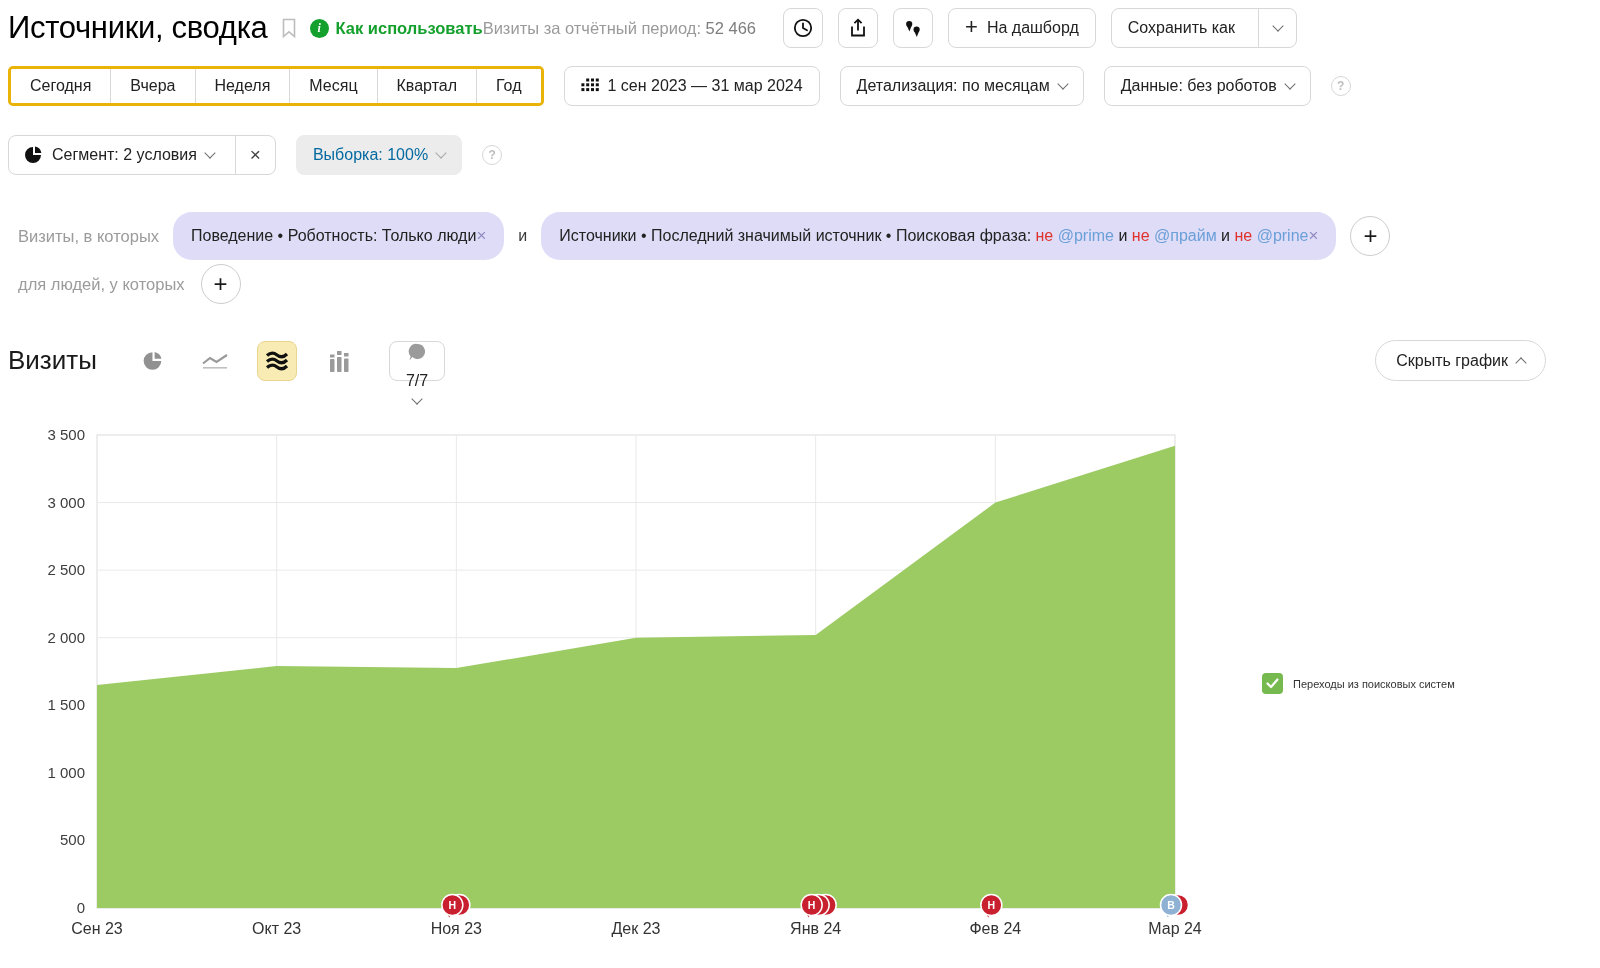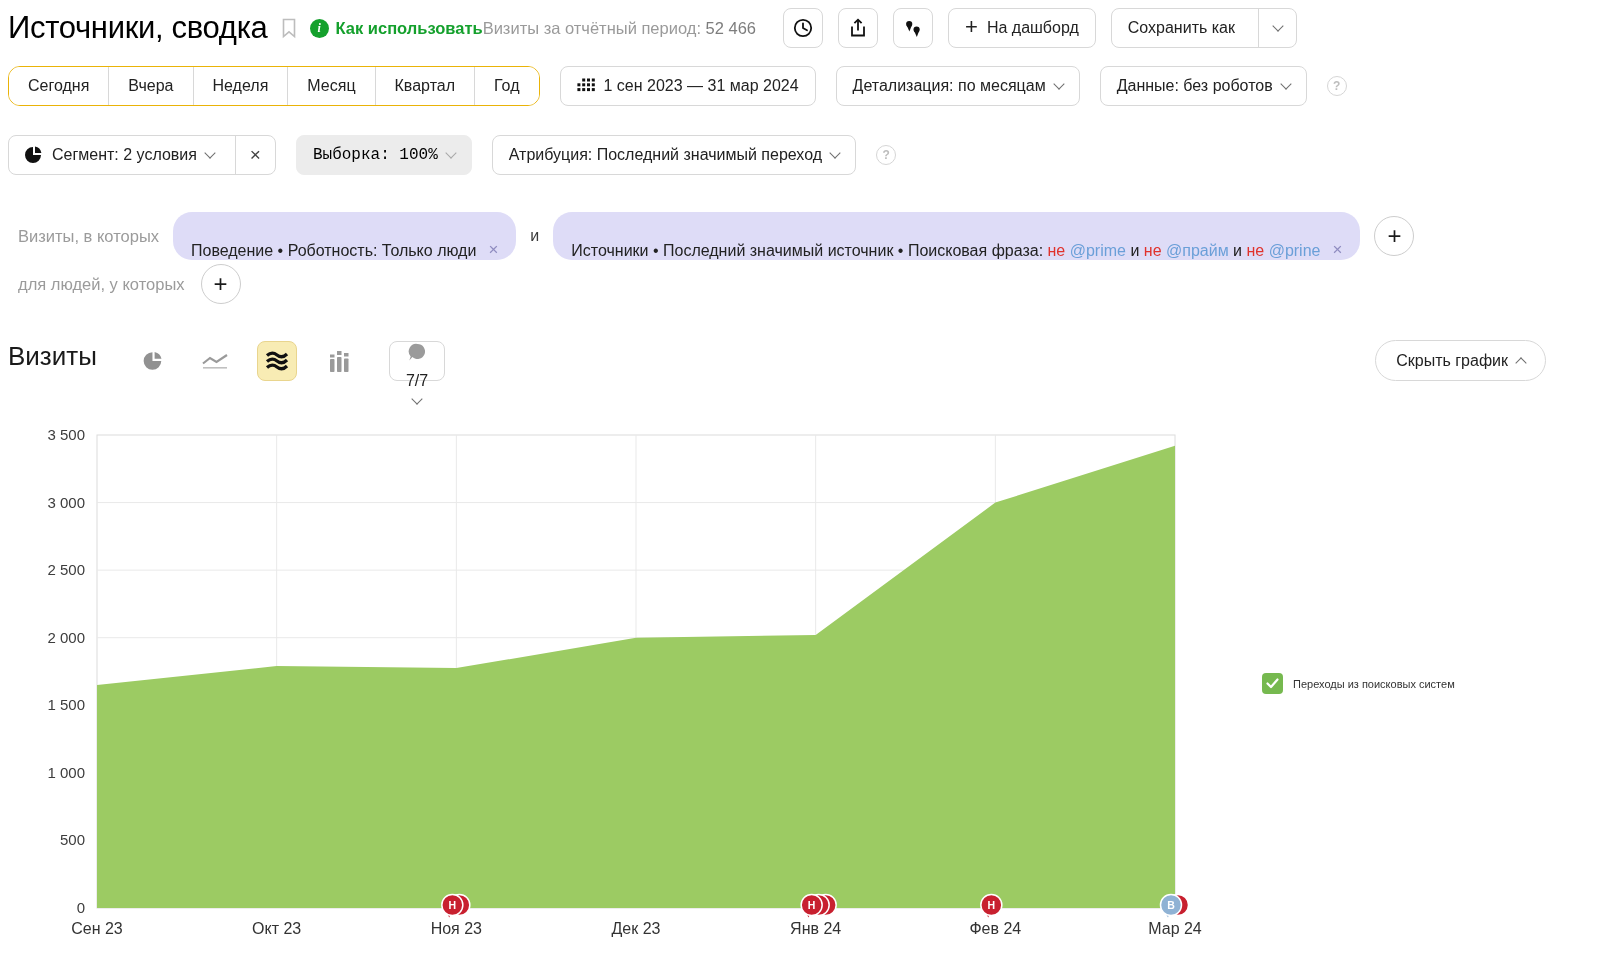--- a/index.html
+++ b/index.html
@@ -42,46 +42,46 @@
   .howto-label { color:#14a02c; font-weight:bold; font-size:16.5px; }
   .header-right { display:flex; align-items:center; gap:15px; }
   .visits-summary { color:#9a9a9a; font-size:16.5px; margin-right:12px; }
   .visits-summary b { color:#7d7d7d; font-weight:400; }
   .save-split { padding-right:0; }
   .save-split .split-chev { display:flex; align-items:center; justify-content:center;
        align-self:stretch; width:38px; border-left:1px solid #d8d8d8; margin-left:14px; }
 
   
   .period-row { top:66px; gap:20px; }
-  .tabs { display:inline-flex; height:40px; border:1px solid #eab308; border-radius:12px;
+  .tabs { display:inline-flex; height:40px; border:3px solid #eab308; border-radius:5px;
           overflow:hidden; background:#fff; }
   .tab { display:flex; align-items:center; padding:0 19px; font-size:16px;
          border-left:1px solid #d8d8d8; cursor:pointer; background:#fff; border-top:none; border-bottom:none; border-right:none; color:#222; }
   .tab:first-child { border-left:none; }
 
   
   .segment-row { top:135px; gap:20px; }
-  .btn.disabled { background:#ececec; border-color:#ececec; color:#000000;font-family:Liberation Mono, monospace; }
+  .btn.disabled { background:#ececec; border-color:#ececec; color:#0369a1; }
   .btn.disabled .chev { border-color:#a8a8a8; }
 
   
   .filter-row { top:212px; left:18px; gap:14px; }
   .gray-label { color:#9b9b9b; font-size:16.5px; white-space:nowrap; }
-  .chip { display:inline-flex; align-items:flex-end; gap:12px; height:48px; padding:0 18px;
+  .chip { display:inline-flex; align-items:center; height:48px; padding:0 18px;
           background:#dedcf7; border-radius:19px; font-size:16px; white-space:nowrap; cursor:pointer; }
   .chip .x { color:#8f8cc0; font-size:17px; cursor:pointer; }
   .and { color:#3a3a3a; font-size:16px; }
   .c-plain { color:#222; }
   .c-red { color:#e0322c; }
   .c-blue { color:#6a9fd8; }
   .people-row { top:264px; left:18px; gap:16px; }
 
   
   .chart-header { top:340px; right:54px; justify-content:space-between; }
-  .chart-header-left { display:flex; gap:22px; }
+  .chart-header-left { display:flex; align-items:center; gap:22px; }
   .chart-title { font-size:26px; font-weight:400; color:#1a1a1a; margin-right:14px; }
   .ctype { width:40px; height:40px; display:inline-flex; align-items:center; justify-content:center;
            border-radius:8px; cursor:pointer; border:1px solid transparent; background:transparent; }
   .ctype.selected { background:#f8ecb4; border-color:#e9d58e; }
   .pill-btn { border-radius:21px; padding:0 20px; height:41px; }
 
   
   .chart-wrap { position:absolute; top:415px; left:0; width:1600px; height:553px; }
   #chart-svg { position:absolute; left:0; top:0; }
   .ytick { font-size:15px; fill:#3d3d3d; }
@@ -195,24 +195,20 @@
         <path d="M8 9 V1 A8 8 0 1 0 16 9 Z"></path>
         <path d="M10 7 V0.6 A8 8 0 0 1 16.4 7 Z"></path>
       </svg>
     </span>
     <span>Сегмент: 2 условия</span>
     <span class="chev"></span>
     <span class="split-x">×</span>
   </button>
   <button class="btn disabled">
     <span>Выборка: 100%</span>
-    <span class="chev"></span>
-  </button>
-  <button class="btn">
-    <span>Атрибуция: Последний значимый переход</span>
     <span class="chev"></span>
   </button>
   <span class="help">?</span>
 </div>
 
 <div class="row filter-row">
   <span class="gray-label">Визиты, в которых</span>
   <span class="chip">
     <span>Поведение • Роботность: Только люди</span>
     <span class="x">×</span>

